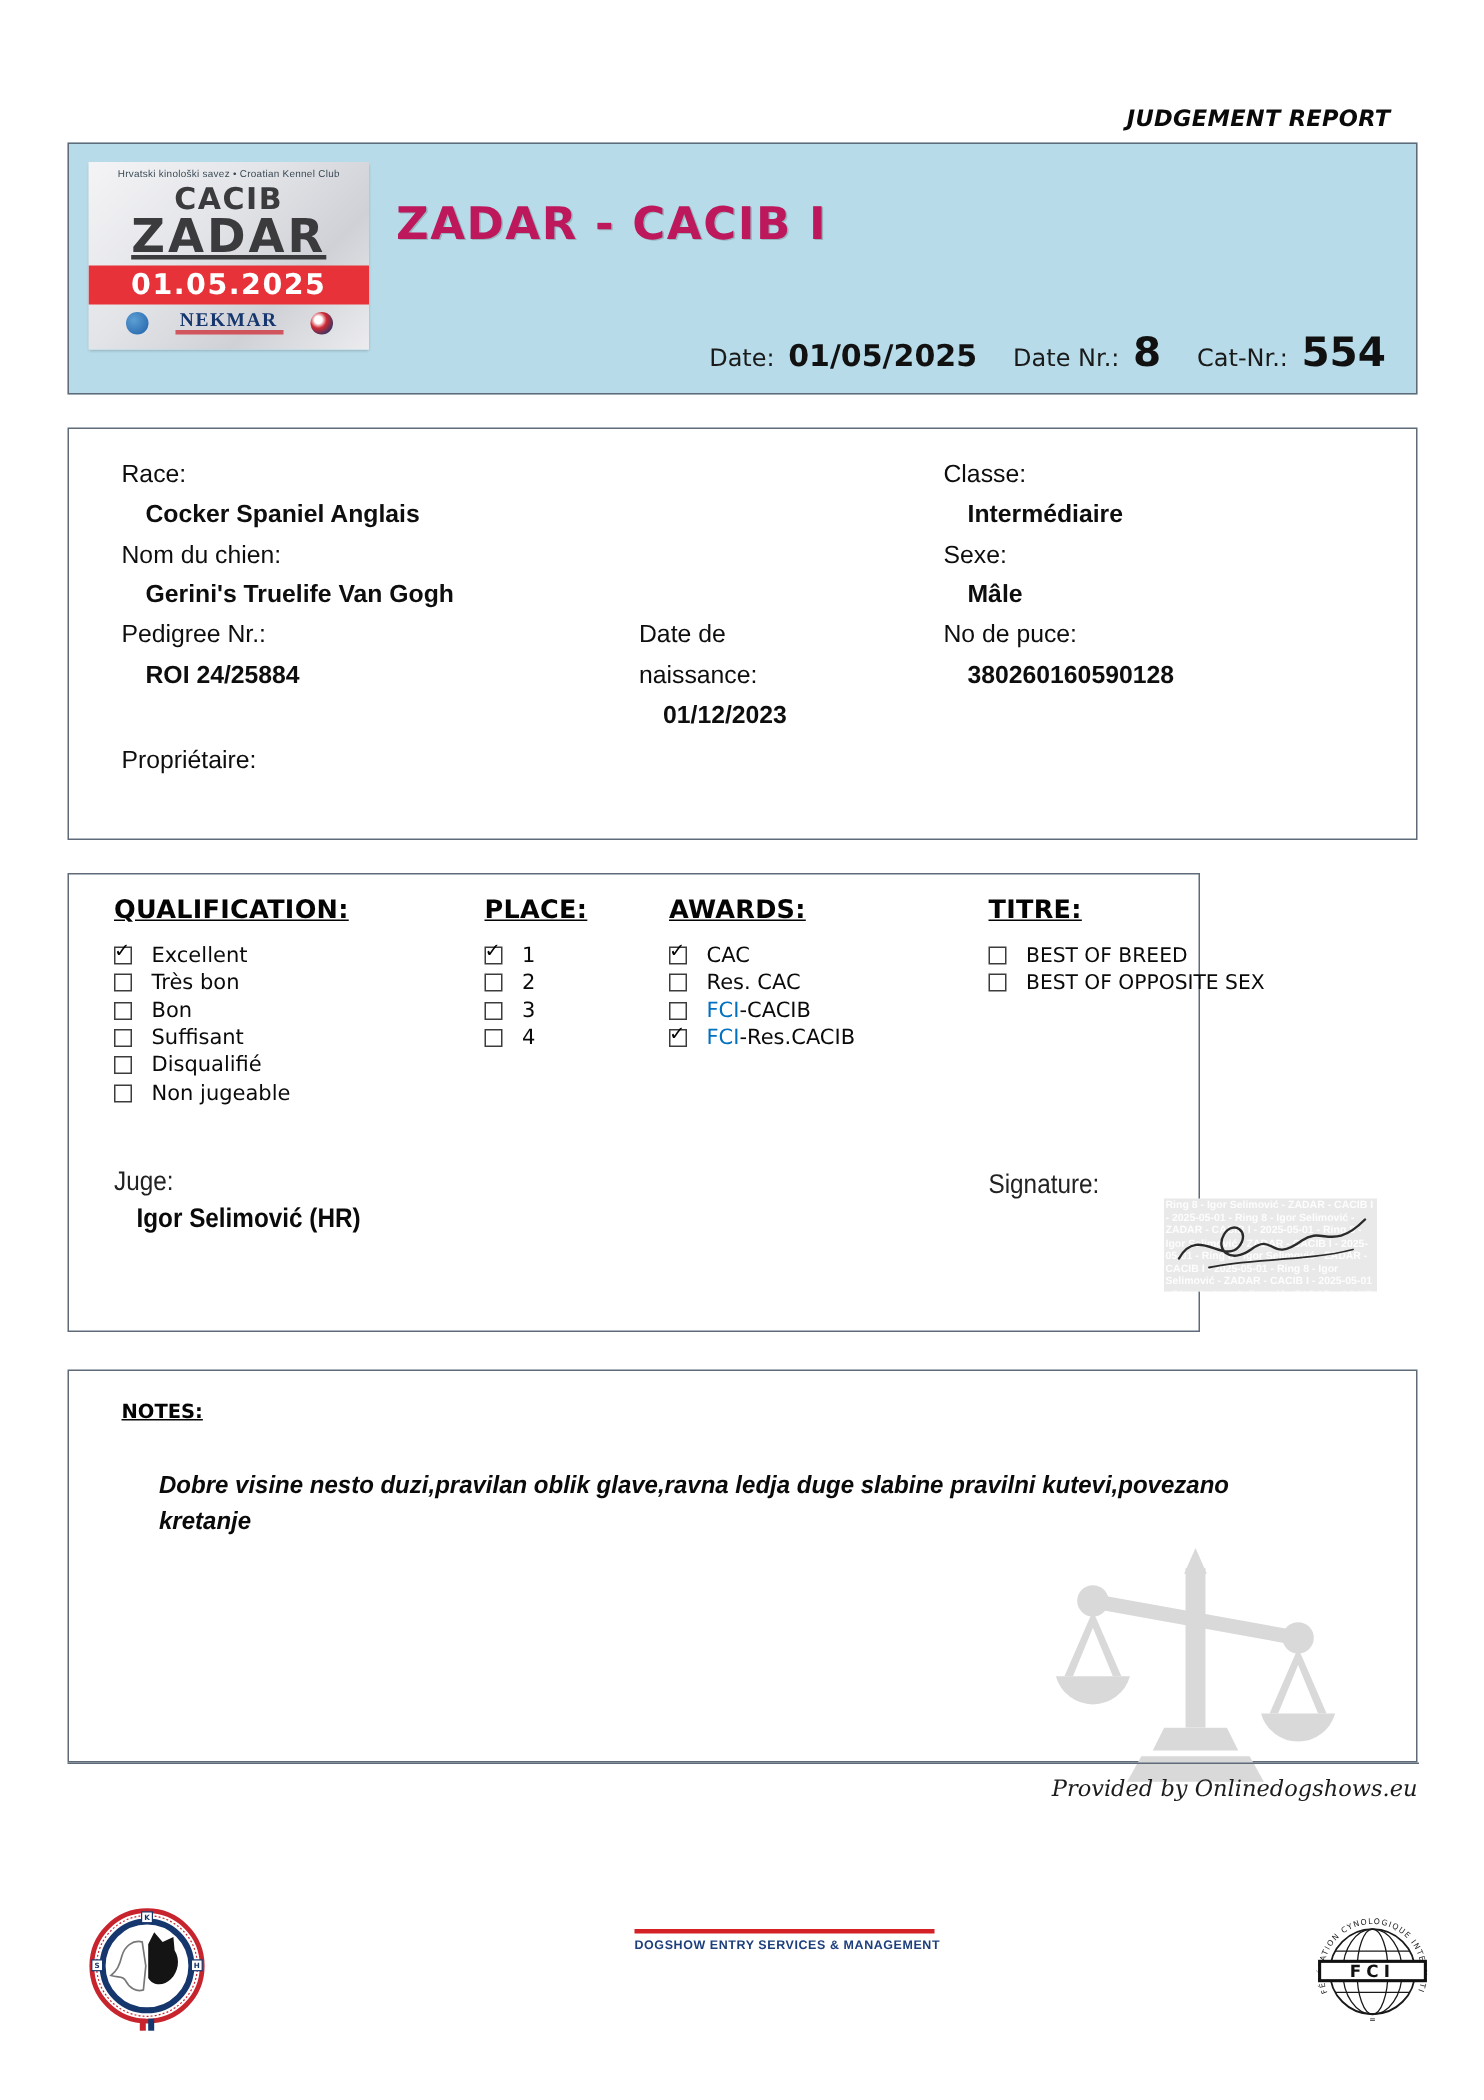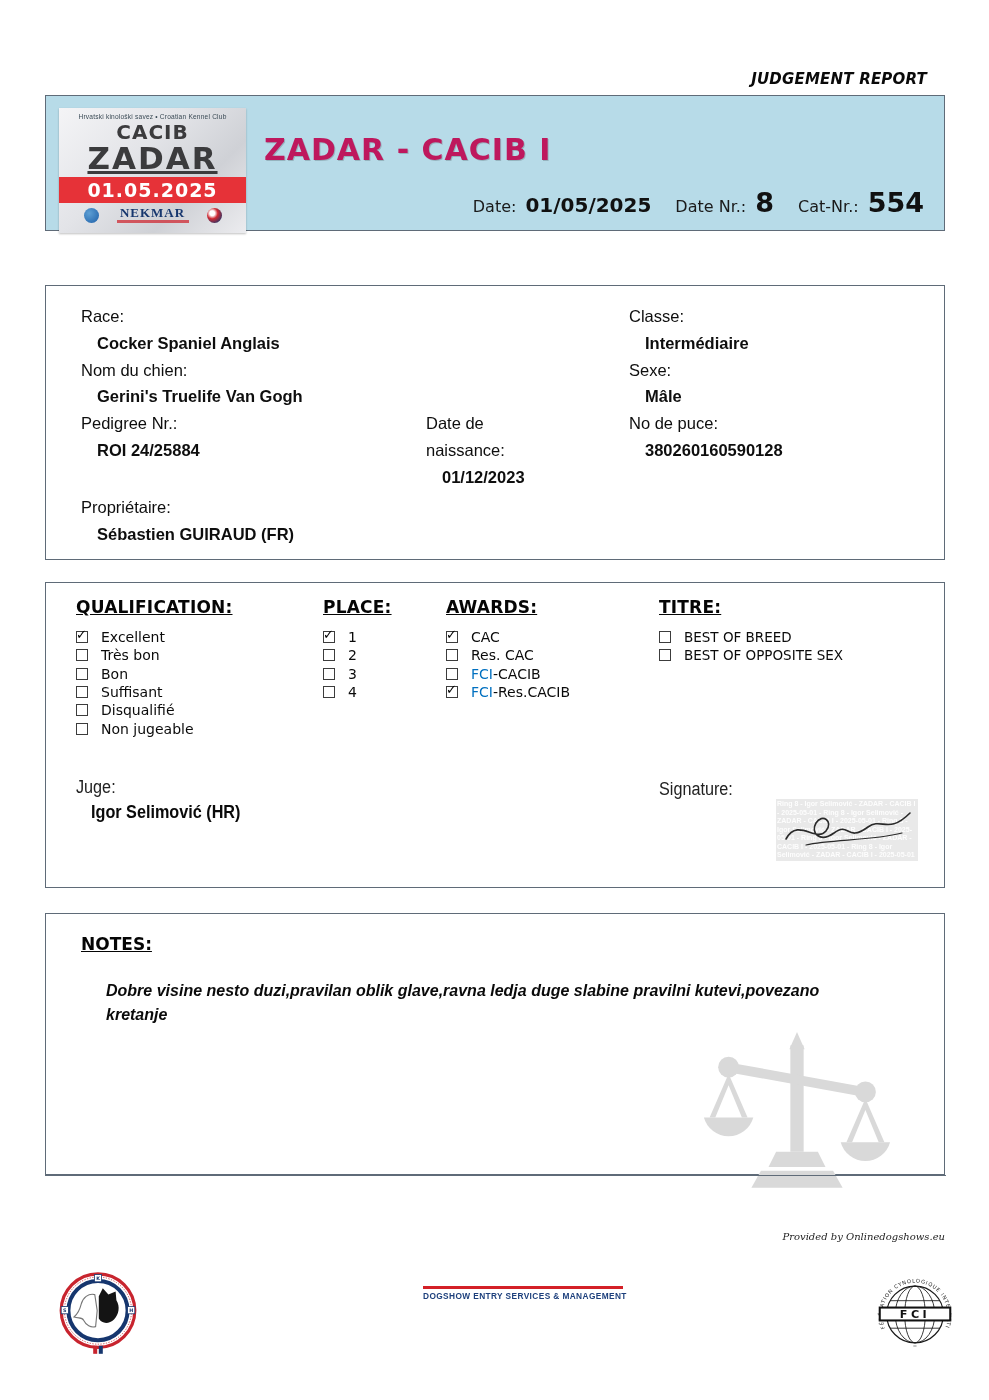--- a/index.html
+++ b/index.html
@@ -4,21 +4,21 @@
 <style>
   html,body{margin:0;padding:0;background:#fff;}
   .page{position:relative;width:989px;height:1400px;background:#ffffff;
         font-family:"Liberation Sans",sans-serif;color:#111;overflow:hidden;}
 
   
   .report-label{position:absolute;top:70px;right:62px;font-family:"DejaVu Sans",sans-serif;
         font-weight:bold;font-style:italic;font-size:15px;color:#0a0a0a;letter-spacing:.2px;}
 
   
-  .header-box{position:absolute;left:45px;top:95px;width:900px;height:136px;
+  .header-box{position:absolute;left:45px;top:95px;width:900px;height:168px;
         background:#b7dbe8;border:1.5px solid #5f6b78;box-sizing:border-box;}
   .logo-card{position:absolute;left:13px;top:12px;width:187px;height:125px;
         background:linear-gradient(135deg,#f4f4f6 0%,#e3e4e8 40%,#cfd1d6 70%,#ececef 100%);
         box-shadow:0 1px 2px rgba(0,0,0,.25);overflow:hidden;}
   .logo-club{margin-top:5px;text-align:center;font-size:6.6px;color:#3a4a55;letter-spacing:.2px;}
   .logo-cacib{text-align:center;font-family:"DejaVu Sans",sans-serif;font-weight:bold;
         font-size:20px;line-height:21px;color:#3b3b3d;letter-spacing:1px;margin-top:2px;}
   .logo-city{text-align:center;font-family:"DejaVu Sans",sans-serif;font-weight:bold;
         font-size:31px;line-height:31px;color:#3b3b3d;letter-spacing:2px;text-decoration:underline;}
   .logo-dateband{margin-top:3px;background:#e63238;color:#fff;text-align:center;
@@ -44,21 +44,21 @@
   .info-box{position:absolute;left:45px;top:285px;width:900px;height:275px;
         border:1.5px solid #5f6b78;box-sizing:border-box;}
   .ib-col{position:absolute;font-size:16.5px;line-height:26.8px;color:#0e0e0e;}
   .ib-col .val{font-weight:bold;padding-left:16px;}
   .col1{left:35px;top:17px;}
   .col2{left:380px;top:124px;width:130px;}
   .col3{left:583px;top:17px;}
   .gap30{margin-top:30px;}
 
   
-  .qual-box{position:absolute;left:45px;top:582px;width:900px;height:306px;
+  .qual-box{position:absolute;left:45px;top:582px;width:755px;height:306px;
         border:1.5px solid #5f6b78;box-sizing:border-box;}
   .q-col{position:absolute;top:14px;font-family:"DejaVu Sans",sans-serif;}
   .q-col h3{margin:0 0 11px 0;font-size:17px;font-weight:bold;text-decoration:underline;
         letter-spacing:.2px;color:#050505;}
   .opt{display:flex;align-items:center;height:18.3px;font-size:14px;color:#0a0a0a;white-space:nowrap;}
   .cb{width:10px;height:10px;border:1.6px solid #3c3c3c;background:#fff;display:inline-block;
         position:relative;flex:none;margin-right:13px;}
   .cb.checked::after{content:"✓";position:absolute;left:-1px;top:-5px;font-size:13px;
         font-weight:bold;color:#000;}
   .fci{color:#0070c0;}
@@ -70,29 +70,29 @@
   .sig-box{position:absolute;left:730px;top:216px;width:142px;height:62px;background:#e9e9e9;
         overflow:hidden;}
   .sig-wm{position:absolute;inset:0;color:#fdfdfd;font-size:7px;line-height:8.5px;font-weight:bold;
         word-break:break-word;overflow:hidden;padding:1px;}
   .sig-scrawl{position:absolute;left:0;top:0;}
 
   
   .notes-box{position:absolute;left:45px;top:913px;width:900px;height:262px;
         border:1.5px solid #5f6b78;box-sizing:border-box;}
   .notes-title{position:absolute;left:35px;top:20px;font-family:"DejaVu Sans",sans-serif;
-        font-size:17px;font-weight:bold;text-decoration:underline;color:#050505;}
+        font-size:13px;font-weight:bold;text-decoration:underline;color:#050505;}
   .notes-text{position:absolute;left:60px;top:64px;width:745px;font-weight:bold;font-style:italic;
         font-size:16.5px;line-height:24px;color:#0a0a0a;transform:scaleX(.97);transform-origin:left;}
   .scales{position:absolute;right:52px;bottom:-14px;z-index:0;}
   .notes-box::after{content:"";position:absolute;left:-1.5px;right:-1.5px;bottom:-1.5px;
         border-bottom:1.5px solid #5f6b78;z-index:2;}
 
   .provided{position:absolute;right:44px;top:1183px;font-family:"DejaVu Serif",serif;
-        font-style:italic;font-size:10px;color:#1c1c1c;margin-top:48px;}
+        font-style:italic;font-size:15px;color:#1c1c1c;}
 
   
   .hks-logo{position:absolute;left:58px;top:1270px;}
   .fci-logo{position:absolute;left:872px;top:1268px;}
   .ods-logo{position:absolute;left:393px;top:1286px;width:230px;}
   .ods-row{display:flex;align-items:center;}
   .ods-word{font-family:"Liberation Sans",sans-serif;font-weight:bold;font-size:29px;
         letter-spacing:-1px;transform:scaleX(.82);transform-origin:left;white-space:nowrap;}
   .ods-navy{color:#1c3f7c;}
   .ods-red{color:#d42027;}
@@ -135,21 +135,20 @@
 
   <div class="info-box">
     <div class="ib-col col1">
       <div class="lbl">Race:</div>
       <div class="val">Cocker Spaniel Anglais</div>
       <div class="lbl">Nom du chien:</div>
       <div class="val">Gerini's Truelife Van Gogh</div>
       <div class="lbl">Pedigree Nr.:</div>
       <div class="val">ROI 24/25884</div>
       <div class="lbl gap30">Propriétaire:</div>
-      <div class="val">Sébastien GUIRAUD (FR)</div>
     </div>
     <div class="ib-col col2">
       <div class="lbl">Date de</div>
       <div class="lbl">naissance:</div>
       <div class="val">01/12/2023</div>
     </div>
     <div class="ib-col col3">
       <div class="lbl">Classe:</div>
       <div class="val">Intermédiaire</div>
       <div class="lbl">Sexe:</div>

